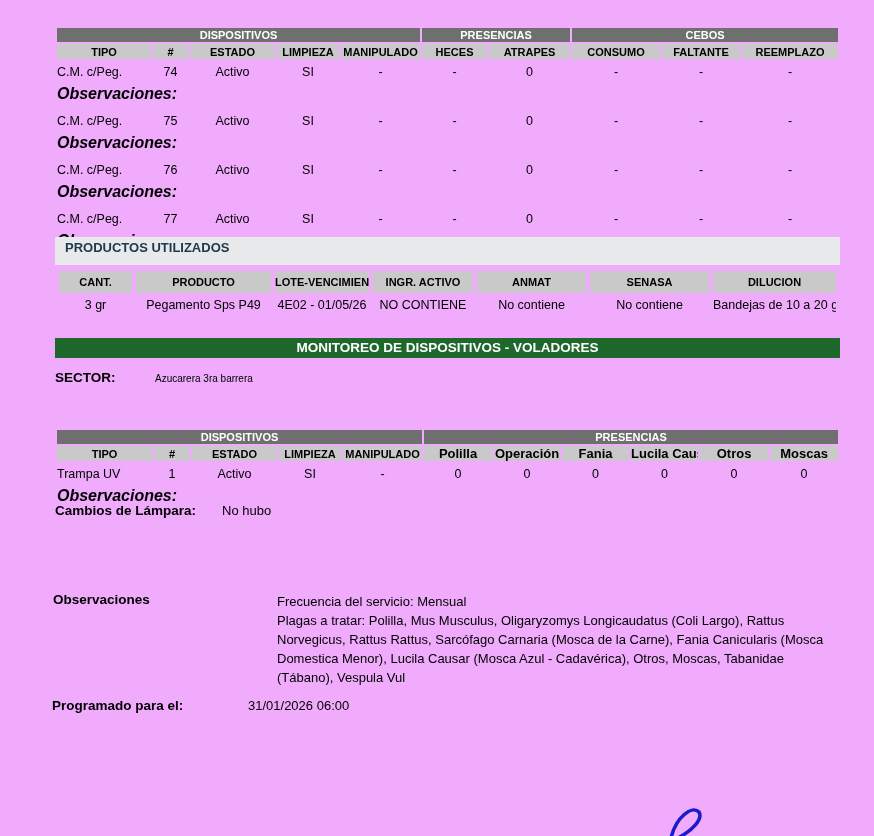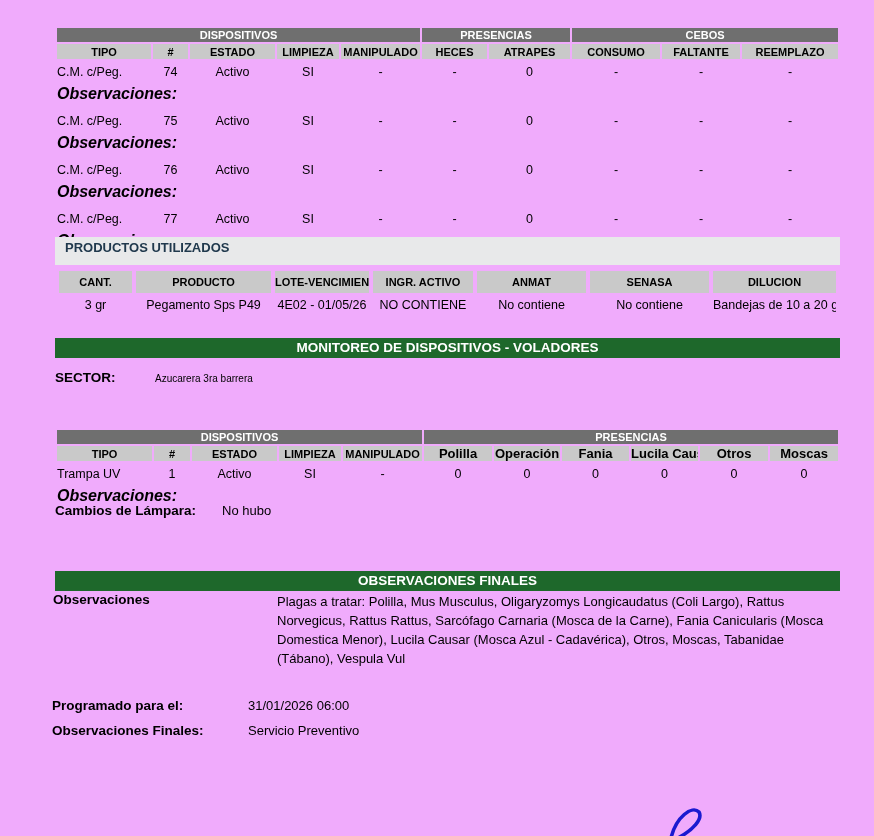--- a/index.html
+++ b/index.html
@@ -264,28 +264,27 @@
             <td colspan="11" class="spacer-td"></td>
           </tr>
         </tbody>
     </table>
   </div>
 
   <div id="lamp-line" class="abs">
     <span class="lbl">Cambios de Lámpara:</span><span class="val">No hubo</span>
   </div>
 
-  <div id="banner-finales" class="abs banner">OBSERVACIONES FINALES</div>
   <div id="final-obs-label" class="abs">Observaciones</div>
   <div id="final-obs-text" class="abs">
+      <div class="obs-line">Frecuencia del servicio: Mensual</div>
       <div class="obs-line">Plagas a tratar: Polilla, Mus Musculus, Oligaryzomys Longicaudatus (Coli Largo), Rattus Norvegicus, Rattus Rattus, Sarcófago Carnaria (Mosca de la Carne), Fania Canicularis (Mosca Domestica Menor), Lucila Causar (Mosca Azul - Cadavérica), Otros, Moscas, Tabanidae (Tábano), Vespula Vul</div>
     </div>
 
   <div id="fields-block" class="abs">
       <div class="field"><span class="field-label">Programado para el:</span><span class="field-value">31/01/2026 06:00</span></div>
-      <div class="field"><span class="field-label">Observaciones Finales:</span><span class="field-value">Servicio Preventivo</span></div>
     </div>
 
   <svg id="signature" class="abs" viewBox="0 0 50 33" xmlns="http://www.w3.org/2000/svg">
     <path d="M 16 35 C 21 14, 37 2, 44 9 C 48 16, 38 27, 23 35" fill="none" stroke="#1a1ad0" stroke-width="3.6" stroke-linecap="round"></path>
   </svg>
 
 </div>
 
 </body></html>

